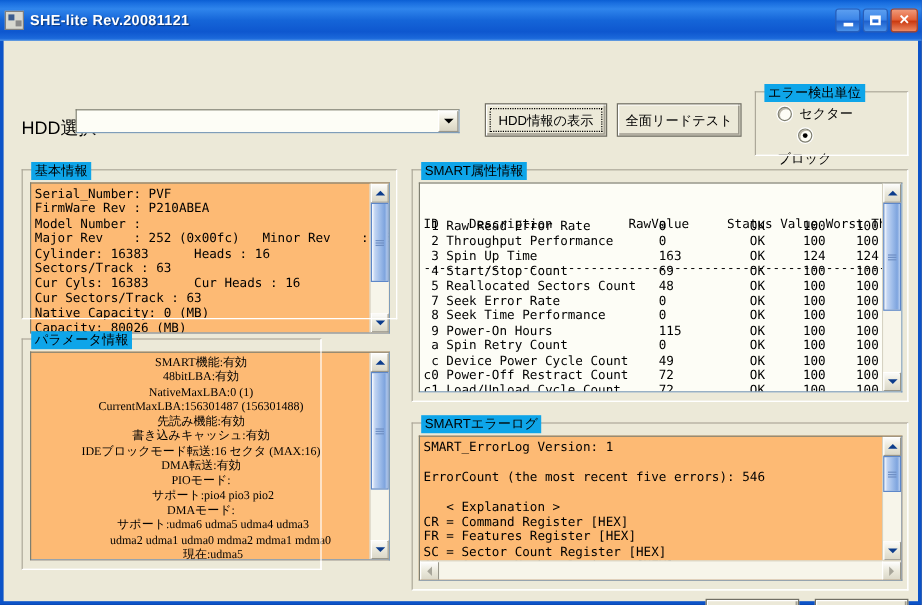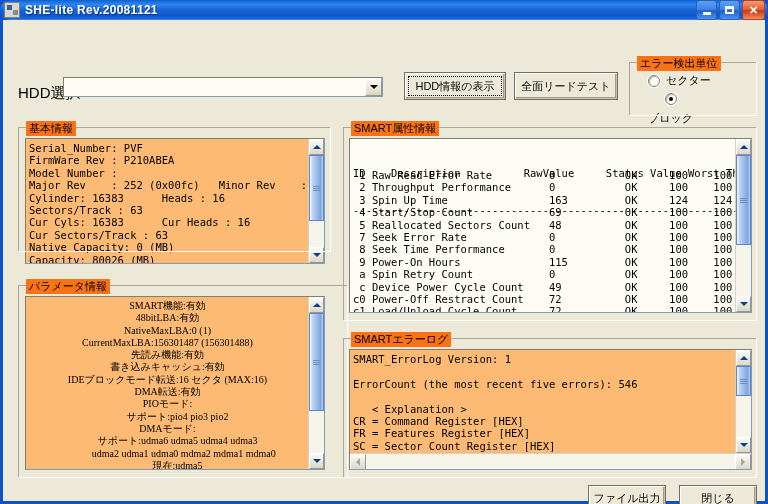--- a/index.html
+++ b/index.html
@@ -13,28 +13,27 @@
 
   
   .window {
     position: absolute; left: 0; top: 0;
     width: 768px; height: 504px;
     background: #0c53c8;
     border: 0;
     display: flex; flex-direction: column;
   }
   .titlebar {
-    height: 20px;
+    height: 34px;
     background: linear-gradient(to bottom,
        #0b5fd4 0%, #1a6fe0 8%, #2f85ec 22%, #1565d8 50%,
        #0e57cf 78%, #1b68da 94%, #4a92ea 100%);
     display: flex; align-items: center;
     padding: 0 3px 0 4px;
     position: relative;
-    border-radius: 13px;
   }
   .title-icon {
     width: 16px; height: 16px; margin-right: 5px;
     background: #d8d8d0;
     border: 1px solid #808080;
     position: relative; flex: none;
   }
   .title-icon::before {
     content: ""; position: absolute; left: 2px; top: 2px;
     width: 5px; height: 5px; background: #3b5c8f;
@@ -83,21 +82,21 @@
     background: transparent;
   }
   .grp::after {
     content: ""; position: absolute; left: -1px; top: -1px; right: -1px; bottom: -1px;
     border: 1px solid transparent;
     border-right-color: #fff; border-bottom-color: #fff;
     pointer-events: none;
   }
   .grp-title {
     position: absolute; top: -7px; left: 7px;
-    background: #f97316; padding: 0 3px;
+    background: #0ea5e9; padding: 0 3px;
     font-size: 11px; color: #000; white-space: nowrap;
   }
 
   .btn {
     position: absolute;
     background: #ece9d8;
     border: 1px solid #716f64;
     box-shadow: inset 1px 1px 0 #fff, inset -1px -1px 0 #c5c2b4, inset -2px -2px 0 #9e9b8e;
     font-size: 11px; color: #000;
     display: flex; align-items: center; justify-content: center;
@@ -288,21 +287,21 @@
                 </div>
             </div>
           </div>
           <div class="sbtn">
               <div class="arrow-dn"></div>
             </div>
         </div>
       </div>
     </div>
 
-    <div class="grp" style="left:15px; top:265px; width:330px; height:193px;">
+    <div class="grp" style="left:15px; top:248px; width:250px; height:193px;">
       <span class="grp-title">パラメータ情報</span>
       <div class="textpanel" style="left:6px; top:10px; width:300px; height:174px;">
         <div class="textcontent" style="font-size:10px; line-height:12.3px; font-family:Liberation Serif, serif;text-align:center;">SMART機能:有効
 48bitLBA:有効
 NativeMaxLBA:0 (1)
 CurrentMaxLBA:156301487 (156301488)
 先読み機能:有効
 書き込みキャッシュ:有効
 IDEブロックモード転送:16 セクタ (MAX:16)
 DMA転送:有効

